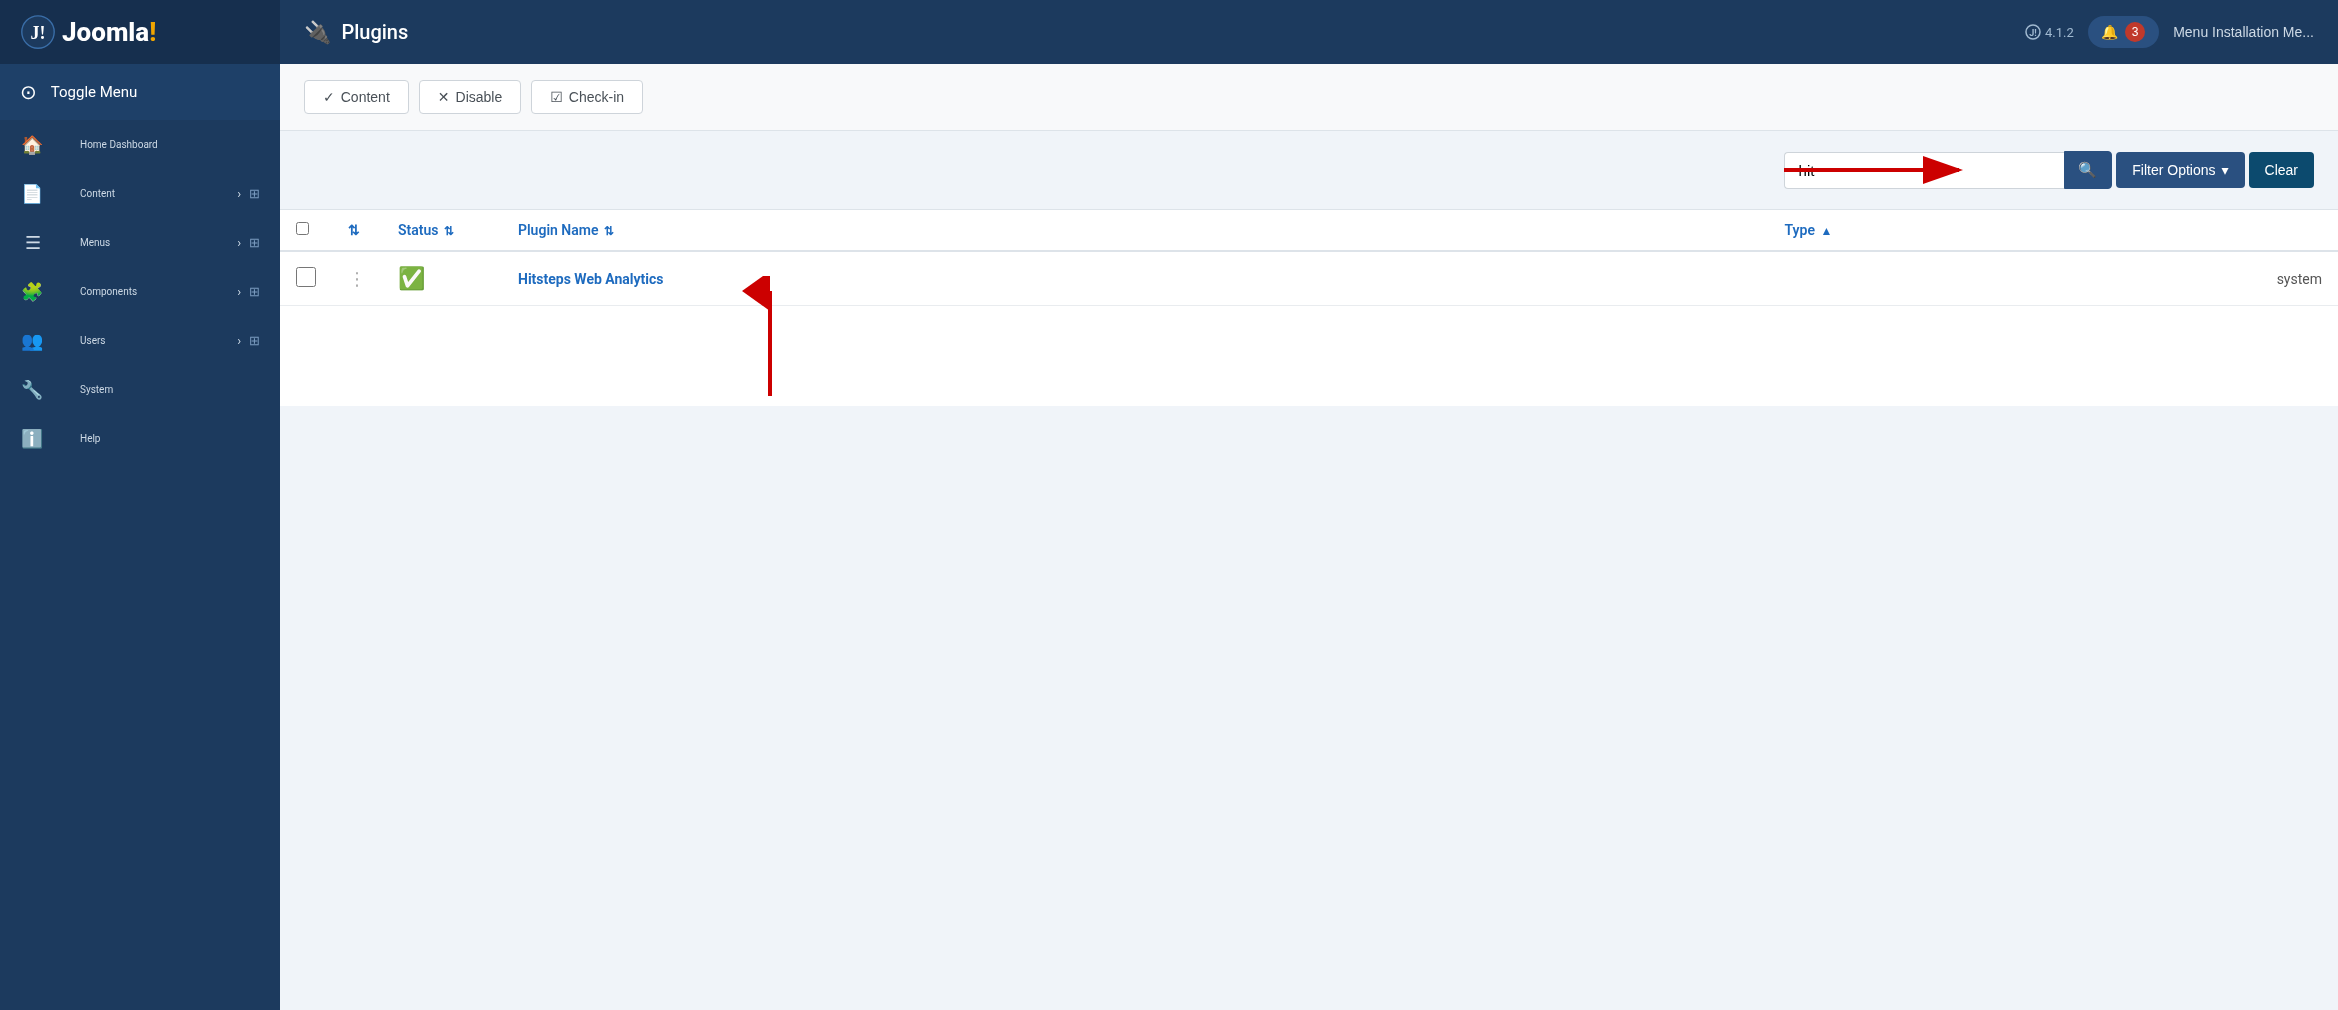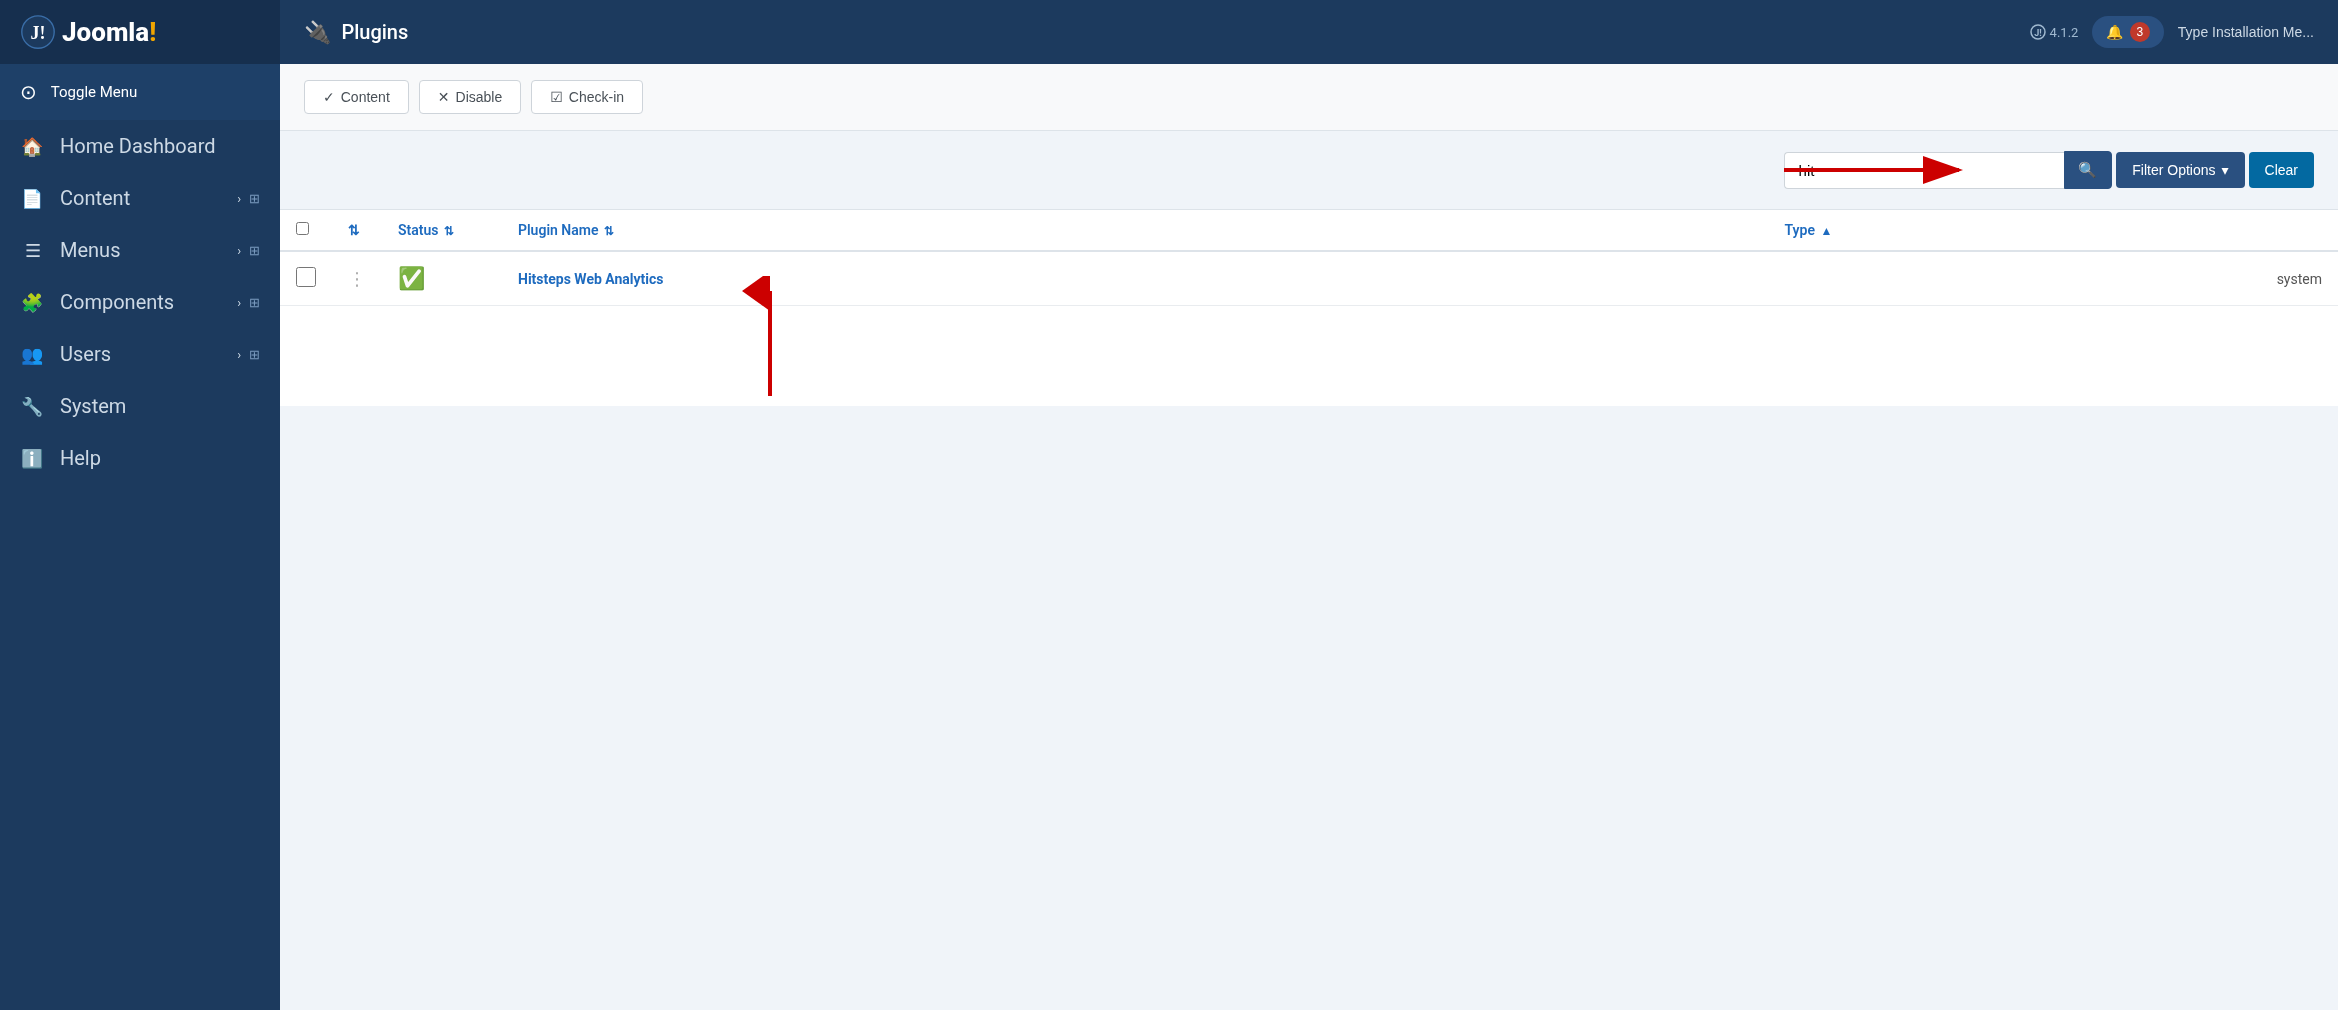--- a/index.html
+++ b/index.html
@@ -33,21 +33,21 @@
       position: relative;
     }
     .sidebar-item .item-icon {
       width: 26px;
       margin-right: 14px;
       font-size: 18px;
       display: flex;
       align-items: center;
       justify-content: center;
     }
-    .sidebar-item .item-label { flex: 1; font-size: 20px; }
+    .sidebar-item .item-label { flex: 1; font-size: 10px; margin-left: 20px; }
     .sidebar-item .item-arrow { font-size: 13px; margin-right: 8px; }
     .sidebar-item .item-grid {
       font-size: 13px;
       color: #7a9bbf;
     }
 
     
     .sidebar-toggle {
       display: flex;
       align-items: center;
@@ -189,21 +189,21 @@
       border: none;
       padding: 10px 16px;
       border-radius: 4px;
       cursor: pointer;
       font-size: 14px;
       display: flex;
       align-items: center;
       gap: 6px;
     }
     .clear-btn {
-      background: #0369a1;
+      background: #0c4a6e;
       color: #fff;
       border: none;
       padding: 10px 16px;
       border-radius: 4px;
       cursor: pointer;
       font-size: 14px;
     }
 
     
     .table-container {
@@ -350,21 +350,21 @@
             <circle cx="8" cy="8" r="7" fill="none" stroke="#a0b9d0" stroke-width="1.5"></circle>
             <text x="8" y="12" text-anchor="middle" font-size="9" fill="#a0b9d0" font-weight="bold">J!</text>
           </svg>
         <span>4.1.2</span>
       </div>
       <button class="notif-btn">
         <span>🔔</span>
         <span class="notif-count">3</span>
       </button>
       <button class="post-install-btn">
-        <span>Type Installation Me...</span>
+        <span>Menu Installation Me...</span>
       </button>
     </div>
   </div>
 
   <div id="content">
 
     <div class="toolbar">
       <button class="toolbar-btn">
         <span class="btn-icon">✓</span>
         <span>Content</span>

